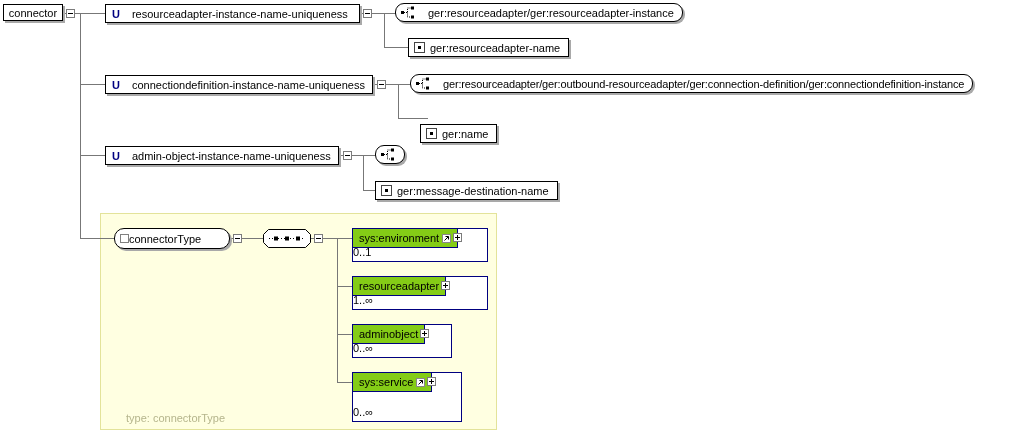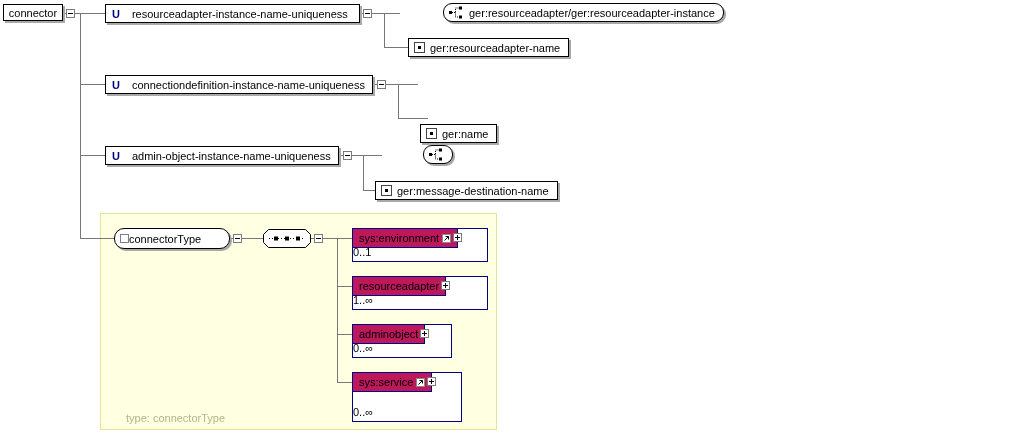--- a/index.html
+++ b/index.html
@@ -10,21 +10,21 @@
   
   .hl,.vl{position:absolute;background:#777;z-index:1;display:block;}
   .hl{height:1px;}
   .vl{width:1px;}
   
   .box{
     position:absolute;background:#fff;border:1px solid #000;
     box-shadow:2px 2px 0 #a9a9a9;display:flex;align-items:center;
     white-space:nowrap;z-index:2;box-sizing:border-box;padding:0 8px 0 5px;
   }
-  .pill{border-radius:9px;gap:5px;margin-left:48px;}
+  .pill{border-radius:9px;gap:12px;}
   .ct-pill{border-radius:10px;}
   .root-box{justify-content:center;padding:0 12px;}
   .uniq{padding-left:6px;}
   .u{color:#000080;font-weight:bold;margin-right:12px;}
   .fieldbox{gap:5px;}
   
   .toggle{
     position:absolute;width:9px;height:9px;background:#fff;border:1px solid #7b7b7b;
     box-sizing:border-box;z-index:4;cursor:pointer;
   }
@@ -35,21 +35,21 @@
     position:absolute;left:100px;top:213px;width:397px;height:217px;
     background:#ffffe1;border:1px solid #e3e39a;box-sizing:border-box;z-index:0;
   }
   .type-footer{position:absolute;left:126px;top:412px;color:#b5b58c;z-index:2;}
   
   .seq{position:absolute;z-index:2;}
   .ctic{display:inline-block;width:9px;height:9px;border:1px solid #808080;background:#fff;box-sizing:border-box;}
   
   .elem{position:absolute;background:#fff;border:1px solid #000080;box-sizing:border-box;z-index:2;}
   .elem .inner{
-    position:absolute;left:-1px;top:-1px;height:20px;background:#be185d;border:1px solid #000080;
+    position:absolute;left:-1px;top:-1px;height:20px;background:#84cc16;border:1px solid #000080;
     box-sizing:border-box;display:flex;align-items:center;gap:3px;padding:0 6px;white-space:nowrap;
   }
   .elem .inner .expand{right:-5px;top:4px;}
   .elem .occurs{position:absolute;left:0;right:0;bottom:3px;text-align:left;}
   .icwrap{display:inline-flex;align-items:center;}
   .tight{letter-spacing:-0.15px;}
 </style>
 </head>
 <body>
 
@@ -112,20 +112,31 @@
     </span>
     <span>ger:resourceadapter-name</span>
   </div>
 
   <div class="box uniq" style="left:105px;top:75px;width:268px;height:19px">
     <span class="u">U</span>
     <span>connectiondefinition-instance-name-uniqueness</span>
   </div>
   <span class="toggle" style="left:377px;top:80px"></span>
 
+  <div class="box pill" style="left:410px;top:74px;height:19px">
+    <span class="icwrap">
+      <svg width="15" height="13">
+          <rect x="0" y="5" width="3" height="3" fill="#000"></rect>
+          <path d="M3 6.5 H6.5 V2 H10 M6.5 6.5 V11 H10" fill="none" stroke="#000" stroke-dasharray="1 1"></path>
+          <rect x="10" y="0.5" width="3" height="3" fill="#000"></rect>
+          <rect x="10" y="9.5" width="3" height="3" fill="#000"></rect>
+        </svg>
+    </span>
+    <span class="tight">ger:resourceadapter/ger:outbound-resourceadapter/ger:connection-definition/ger:connectiondefinition-instance</span>
+  </div>
   <div class="box fieldbox" style="left:420px;top:124px;height:19px">
     <span class="icwrap">
       <svg width="11" height="11">
           <rect x="0.5" y="0.5" width="10" height="10" fill="#fff" stroke="#444"></rect>
           <rect x="4" y="4" width="3" height="3" fill="#000"></rect>
         </svg>
     </span>
     <span>ger:name</span>
   </div>
 

